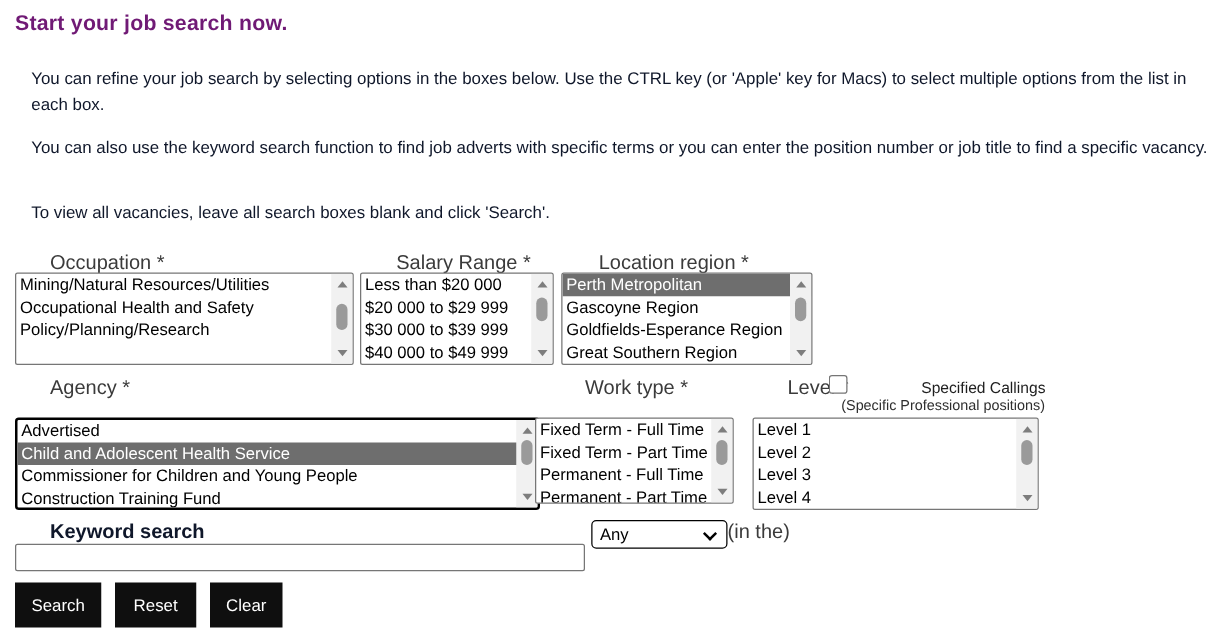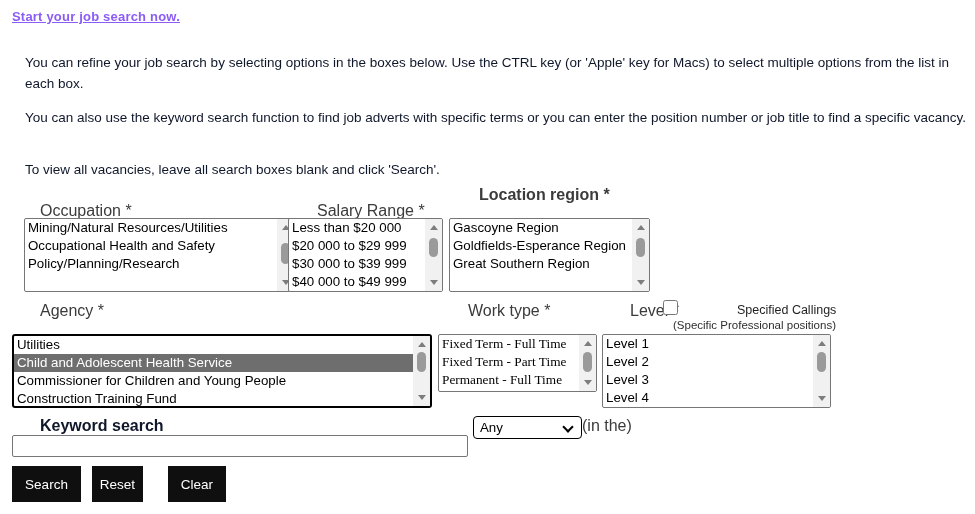--- a/index.html
+++ b/index.html
@@ -5,21 +5,21 @@
   html,body{margin:0;padding:0;}
   body{
     width:975px;height:514px;position:relative;overflow:hidden;
     background:#ffffff;
     font-family:"Liberation Sans","DejaVu Sans",sans-serif;
     color:#333;
   }
   .abs{position:absolute;}
   .page-title{
     left:12px;top:9px;width:600px;
-    font-size:13px;font-weight:bold;color:#8b5cf6;letter-spacing:.2px;text-decoration:underline;
+    font-size:17px;font-weight:bold;color:#701a75;letter-spacing:.2px;
   }
   .para{
     left:25px;width:951px;
     font-size:13.5px;line-height:21px;color:#0f172a;
   }
   .f-label{
     font-size:16px;color:#3b3b3b;white-space:nowrap;margin-left:28px;
   }
   .f-label.bold{font-weight:bold;color:#0f172a;}
   
@@ -69,23 +69,23 @@
 </head>
 <body>
 
 <div class="abs page-title"><span>Start your job search now.</span></div>
 <div class="abs para" style="top:52px;">You can refine your job search by selecting options in the boxes below. Use the CTRL key (or 'Apple' key for Macs) to select multiple options from the list in each box.</div>
 <div class="abs para" style="top:107px;">You can also use the keyword search function to find job adverts with specific terms or you can enter the position number or job title to find a specific vacancy.</div>
 <div class="abs para" style="top:159px;">To view all vacancies, leave all search boxes blank and click 'Search'.</div>
 
 <div class="abs f-label" style="left:12px;top:202px;">Occupation *</div>
 <div class="abs f-label" style="left:289px;top:202px;">Salary Range *</div>
-<div class="abs f-label" style="left:451px;top:186px;font-weight:bold;">Location region *</div>
-
-<div class="abs listbox" style="left:24px;top:218px;width:271px;height:74px;">
+<div class="abs f-label" style="left:451px;top:202px;">Location region *</div>
+
+<div class="abs listbox" style="left:12px;top:218px;width:271px;height:74px;">
   <div class="opts">
       <div class="opt">Mining/Natural Resources/Utilities</div>
       <div class="opt">Occupational Health and Safety</div>
       <div class="opt">Policy/Planning/Research</div>
     </div>
   <div class="sb">
     <div class="arr up">
         <div class="tri-up"></div>
       </div>
     <div class="thumb" style="top:24px;height:21px;"></div>
@@ -108,20 +108,21 @@
       </div>
     <div class="thumb" style="top:19px;height:19px;"></div>
     <div class="arr down">
         <div class="tri-down"></div>
       </div>
   </div>
 </div>
 
 <div class="abs listbox" style="left:449px;top:218px;width:201px;height:74px;">
   <div class="opts">
+      <div class="opt sel">Perth Metropolitan</div>
       <div class="opt">Gascoyne Region</div>
       <div class="opt">Goldfields-Esperance Region</div>
       <div class="opt">Great Southern Region</div>
     </div>
   <div class="sb">
     <div class="arr up">
         <div class="tri-up"></div>
       </div>
     <div class="thumb" style="top:19px;height:19px;"></div>
     <div class="arr down">
@@ -133,37 +134,37 @@
 <div class="abs f-label" style="left:12px;top:302px;">Agency *</div>
 <div class="abs f-label" style="left:440px;top:302px;">Work type *</div>
 <div class="abs f-label" style="left:602px;top:302px;">Level *</div>
 
 <input type="checkbox" class="cb" style="left: 663px; top: 300px;">
 <div class="abs callings" style="left:737px;top:303px;">Specified Callings</div>
 <div class="abs small-note" style="left:673px;top:319px;">(Specific Professional positions)</div>
 
 <div class="abs listbox strong" style="left:12px;top:334px;width:420px;height:74px;">
   <div class="opts">
-      <div class="opt">Utilities</div>
+      <div class="opt">Advertised</div>
       <div class="opt sel">Child and Adolescent Health Service</div>
       <div class="opt">Commissioner for Children and Young People</div>
       <div class="opt">Construction Training Fund</div>
     </div>
   <div class="sb">
     <div class="arr up">
         <div class="tri-up"></div>
       </div>
     <div class="thumb" style="top:16px;height:20px;"></div>
     <div class="arr down">
         <div class="tri-down"></div>
       </div>
   </div>
 </div>
 
-<div class="abs listbox" style="left:438px;top:334px;width:159px;height:58px;font-family:Liberation Serif, serif;">
+<div class="abs listbox" style="left:428px;top:334px;width:159px;height:69px;">
   <div class="opts">
       <div class="opt">Fixed Term - Full Time</div>
       <div class="opt">Fixed Term - Part Time</div>
       <div class="opt">Permanent - Full Time</div>
       <div class="opt">Permanent - Part Time</div>
     </div>
   <div class="sb">
     <div class="arr up">
         <div class="tri-up"></div>
       </div>
@@ -196,14 +197,14 @@
 <div class="abs f-label" style="left:474px;top:417px;">Advertised (in the)</div>
 
 <input class="abs text-input" style="left: 12px; top: 435px; width: 456px; height: 22px;" value="">
 
 <div class="abs selbox" style="left:473px;top:416px;width:109px;height:23px;">
   <span>Any</span>
   <span class="chev"></span>
 </div>
 
 <button class="btn" style="left:12px;top:466px;width:69px;">Search</button>
-<button class="btn" style="left:92px;top:466px;width:51px;">Reset</button>
+<button class="btn" style="left:92px;top:466px;width:65px;">Reset</button>
 <button class="btn" style="left:168px;top:466px;width:58px;">Clear</button>
 
 </body></html>

